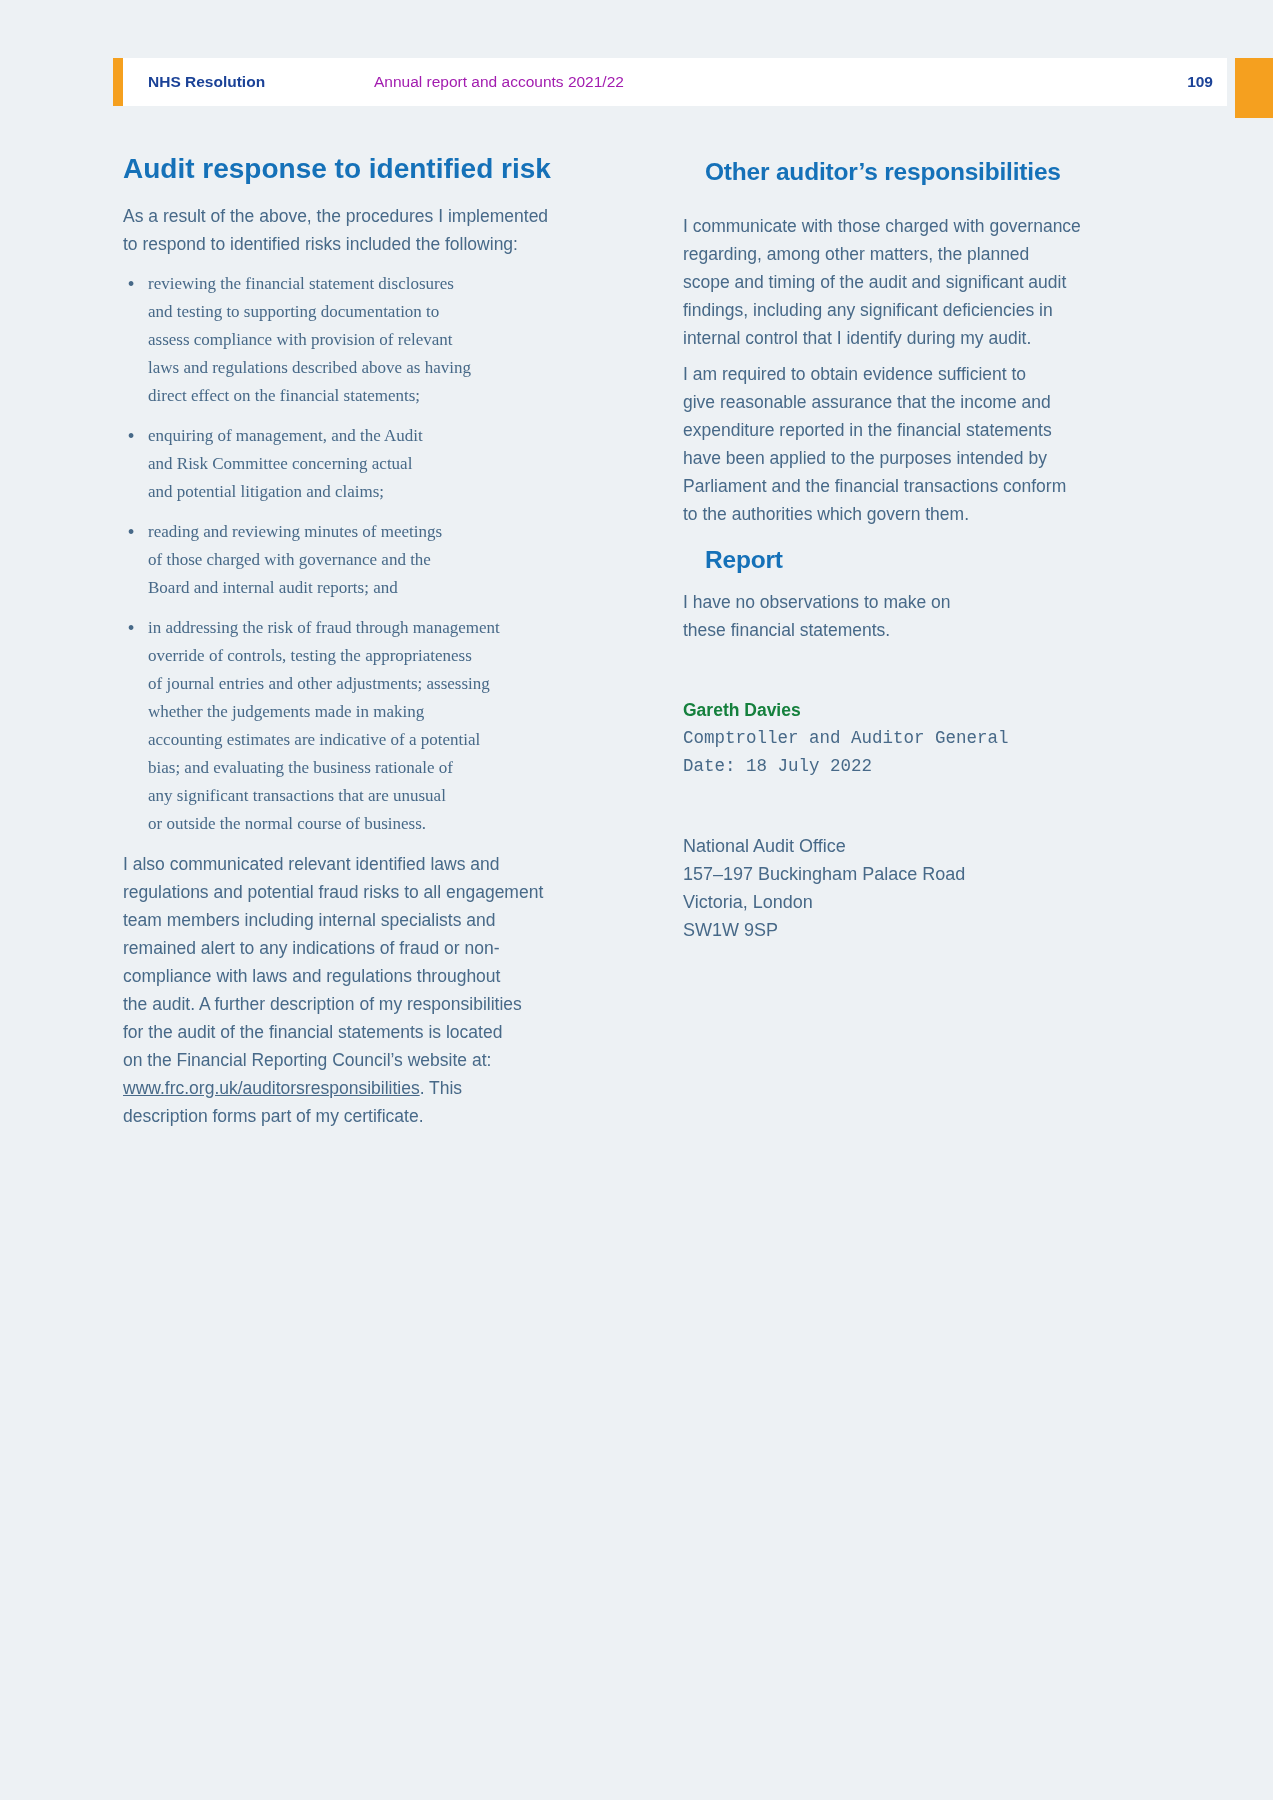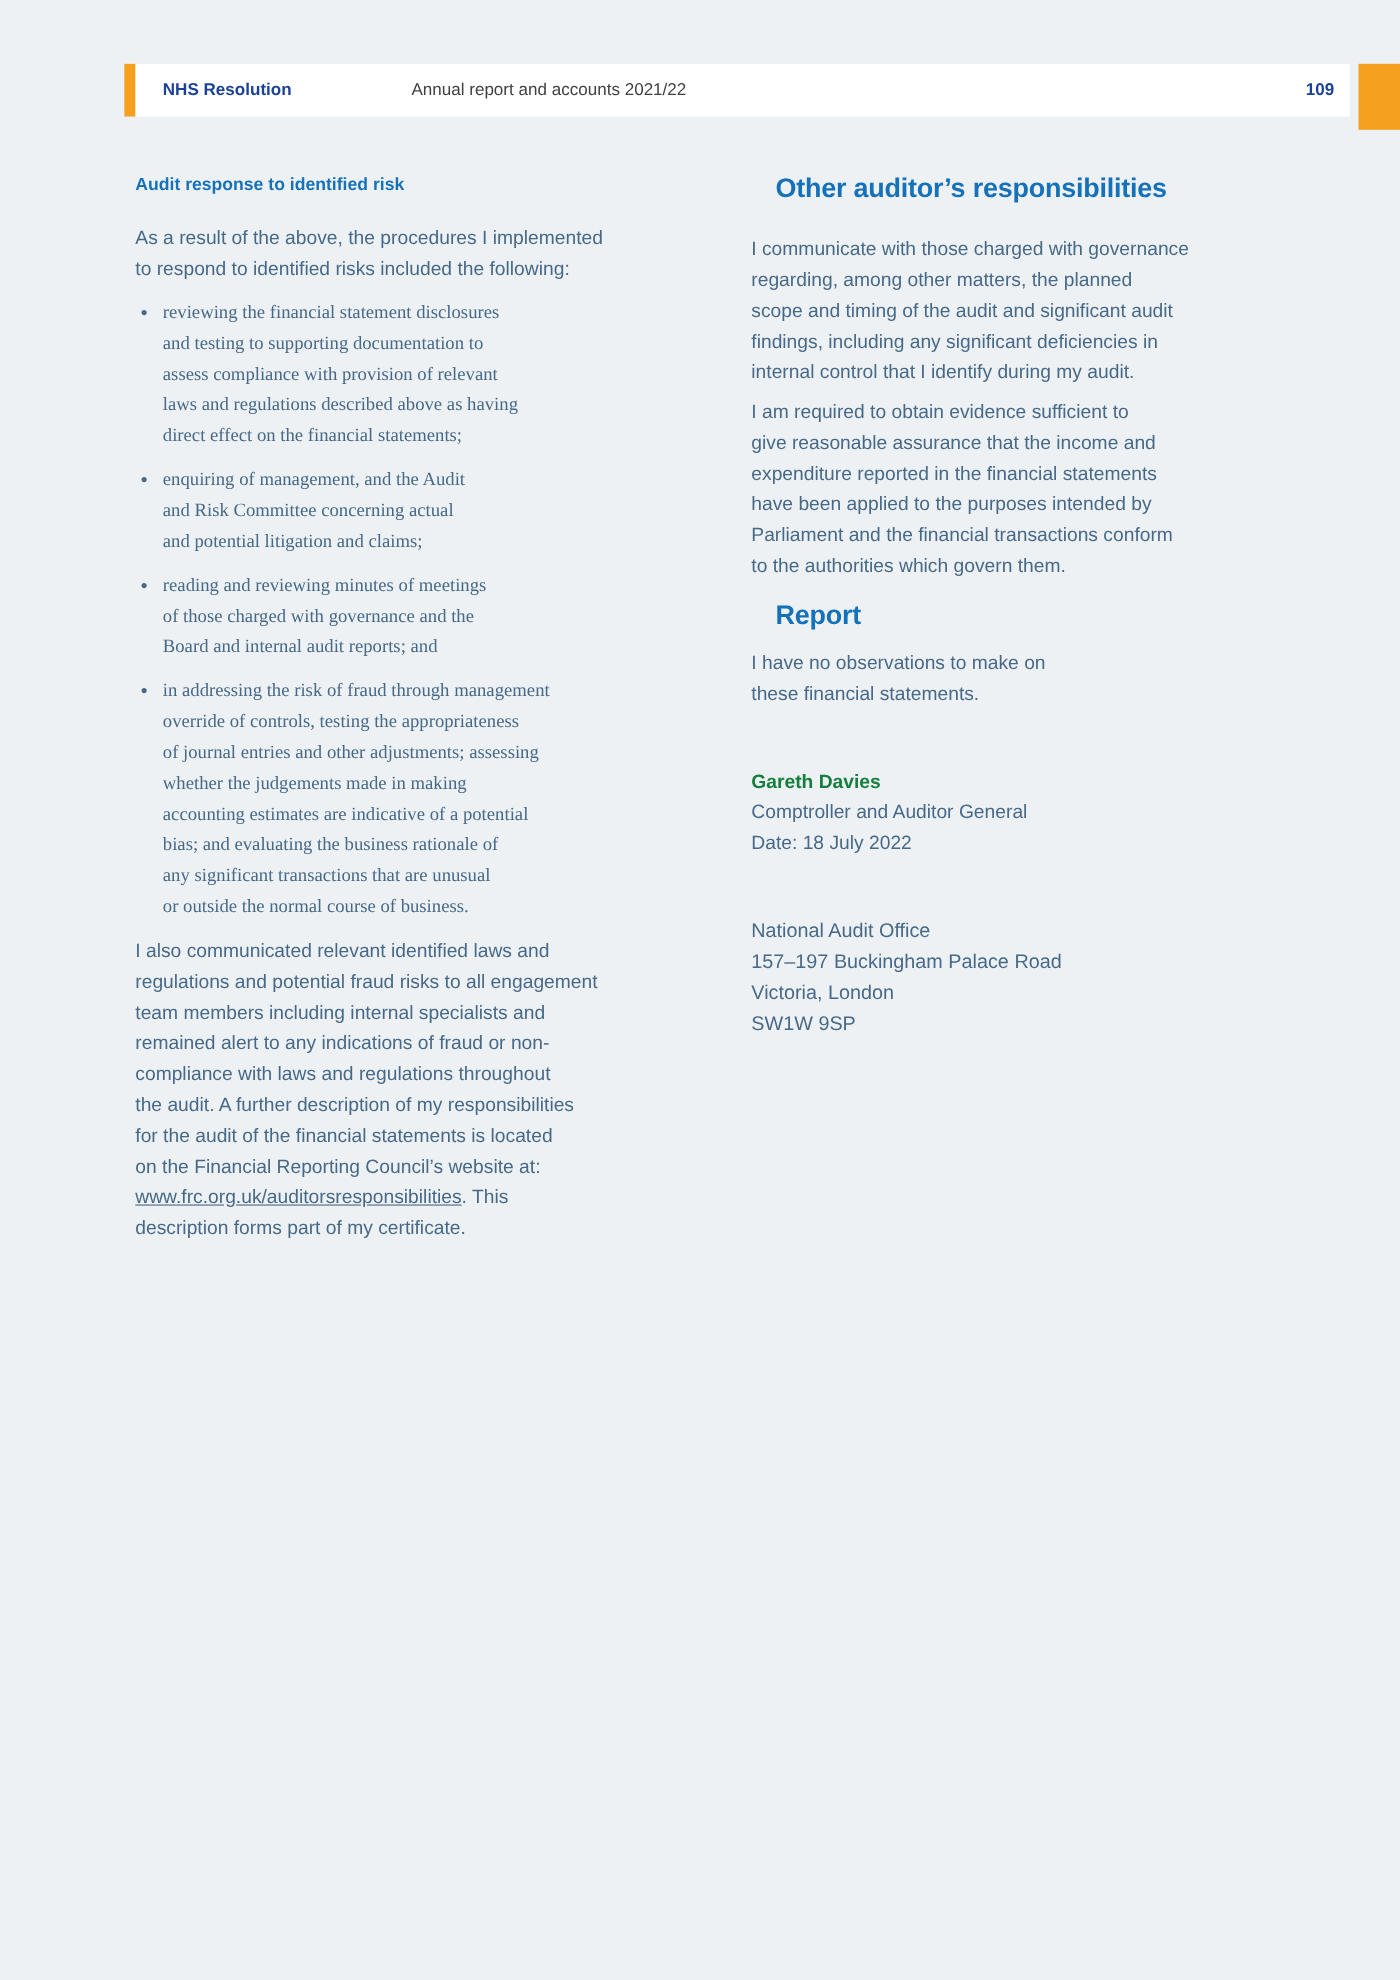--- a/index.html
+++ b/index.html
@@ -34,21 +34,21 @@
     font-weight: bold;
     color: #1b4297;
     white-space: nowrap;
   }
   .band .doc-title {
     position: absolute;
     left: 251px;
     top: 50%;
     transform: translateY(-50%);
     font-size: 15.5px;
-    color: #404040;
+    color: #a21caf;
     white-space: nowrap;
     text-align: right;
   }
   .band .page-num {
     position: absolute;
     right: 14px;
     top: 50%;
     transform: translateY(-50%);
     font-size: 15.5px;
     font-weight: bold;
@@ -62,21 +62,21 @@
     height: 60px;
     background: #f5a01f;
   }
 
   
   .col { position: absolute; top: 156px; }
   .col-left  { left: 123px; }
   .col-right { left: 683px; }
 
   h2, h3 { font-weight: bold; color: #1571b8; margin: 0; }
-  h3 { font-size: 16px;   line-height: 26px; margin-bottom: 20px; }
+  h3 { font-size: 28px;   line-height: 26px; margin-bottom: 20px; }
   h2 { font-size: 24.5px; line-height: 32px; margin-bottom: 24px; letter-spacing: -0.2px; margin-left: 22px; }
   .report-h { margin-top: 16px; margin-bottom: 12px; }
 
   .body {
     font-size: 17.5px;
     line-height: 28px;
     white-space: pre-line;
     margin: 0 0 8px 0;
   }
   .col-left .intro { margin-bottom: 12px; }
@@ -96,21 +96,21 @@
   a.link { color: #476988; text-decoration: underline; cursor: pointer; }
 
   .signature { margin-top: 52px; }
   .sig-name {
     font-size: 17.5px;
     line-height: 28px;
     font-weight: bold;
     color: #15803d;
     margin: 0;
   }
-  .sig-line { margin: 0; }
+  .sig-line { margin: 0; font-family: Liberation Mono, monospace; }
 
   .addr {
     display: block;
     margin-top: 52px;
     font-style: normal;
     font-size: 18px;
     line-height: 28px;
     white-space: pre-line;
   }
 </style>

